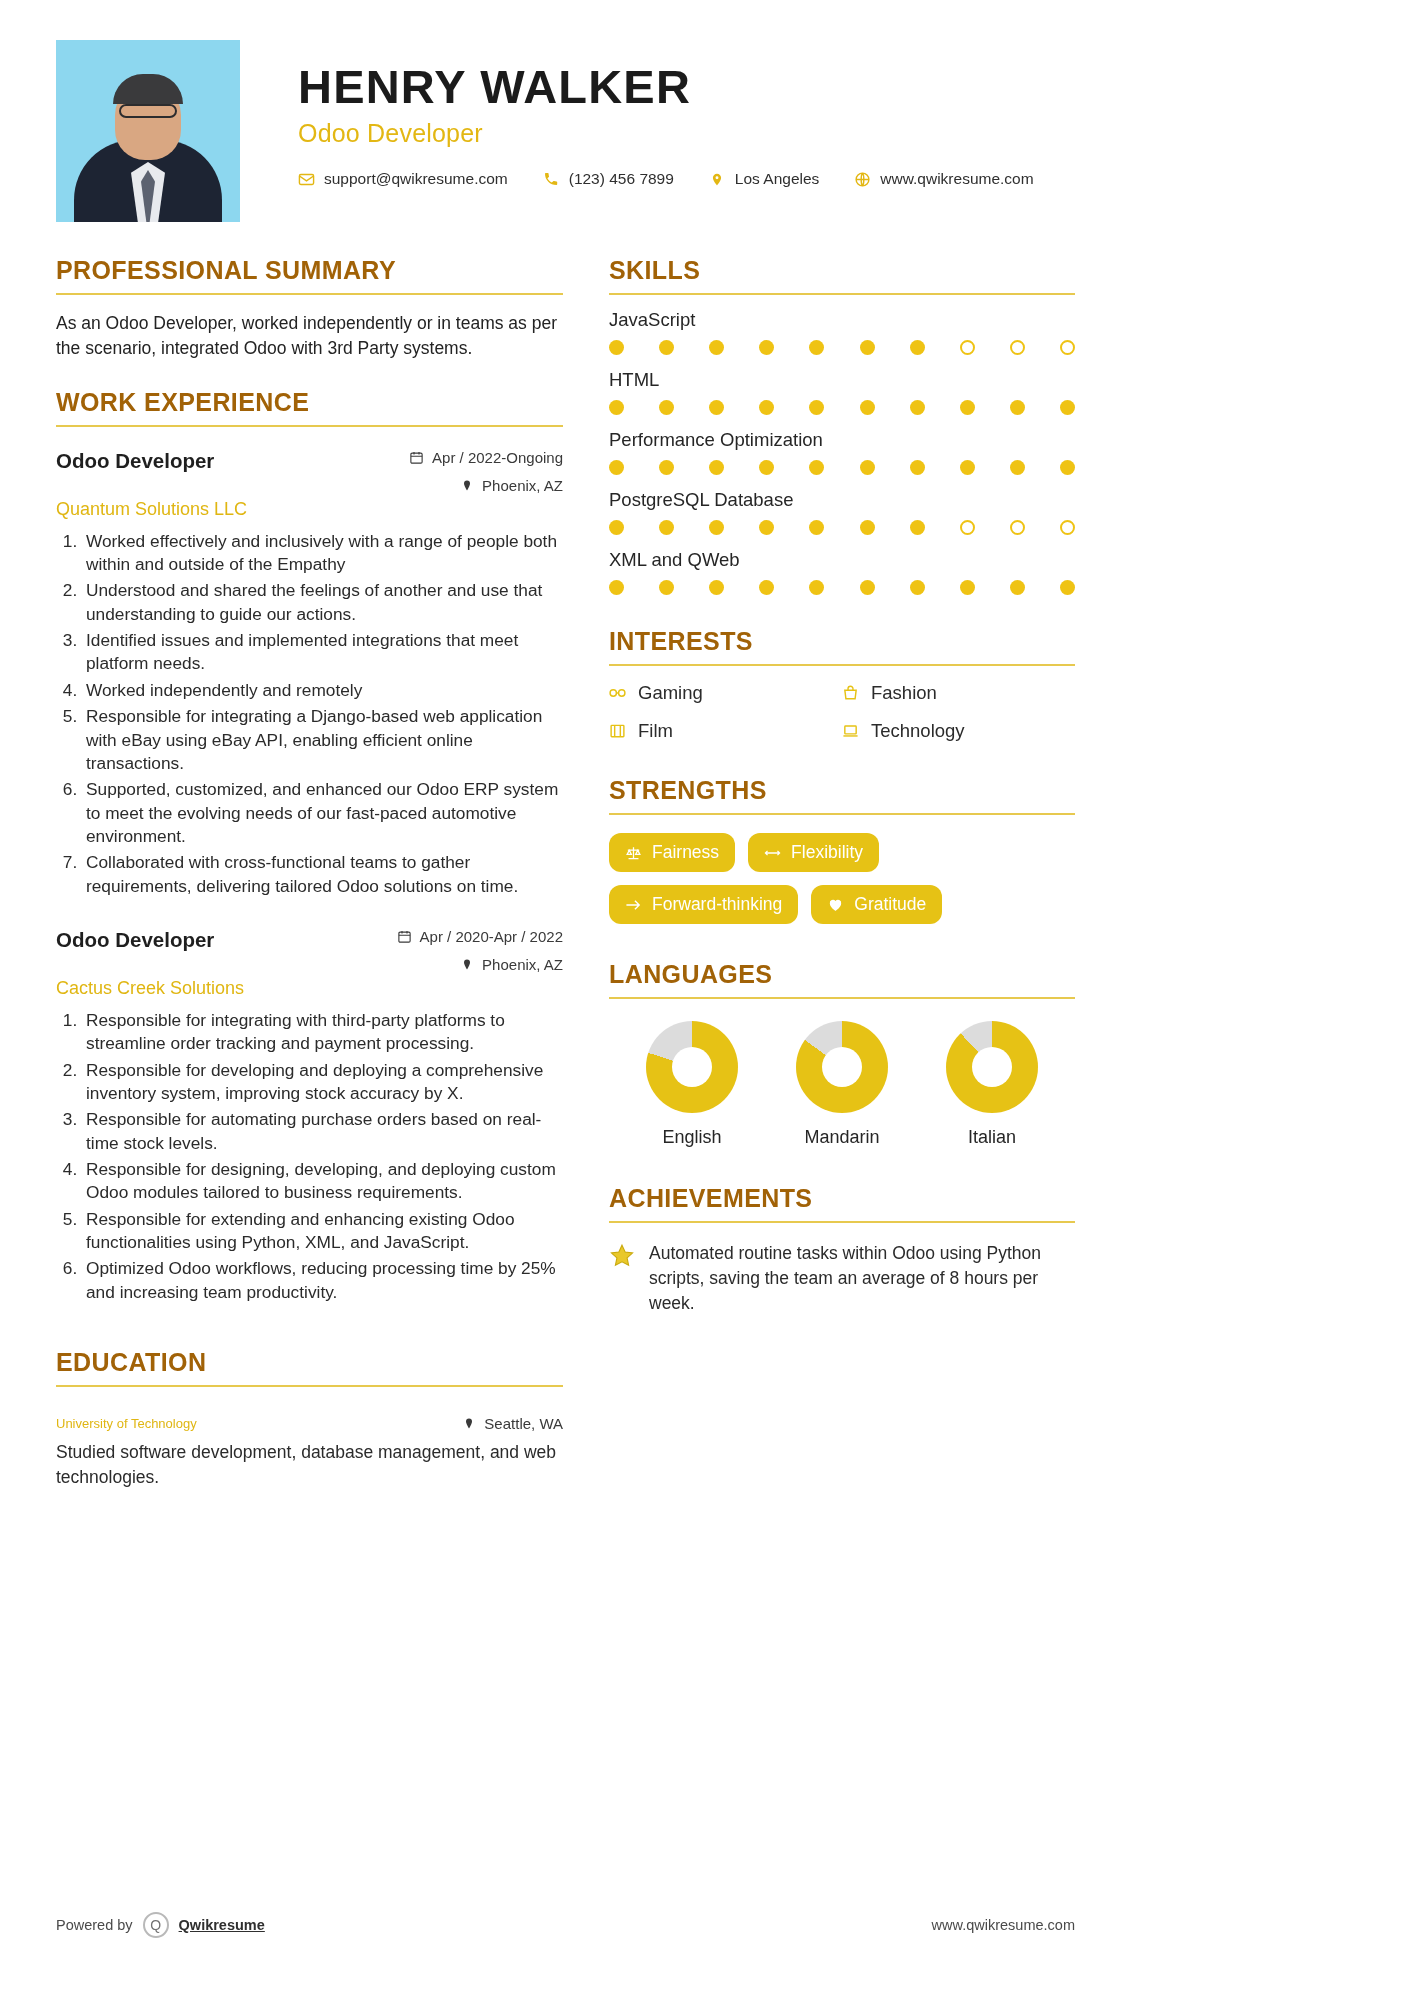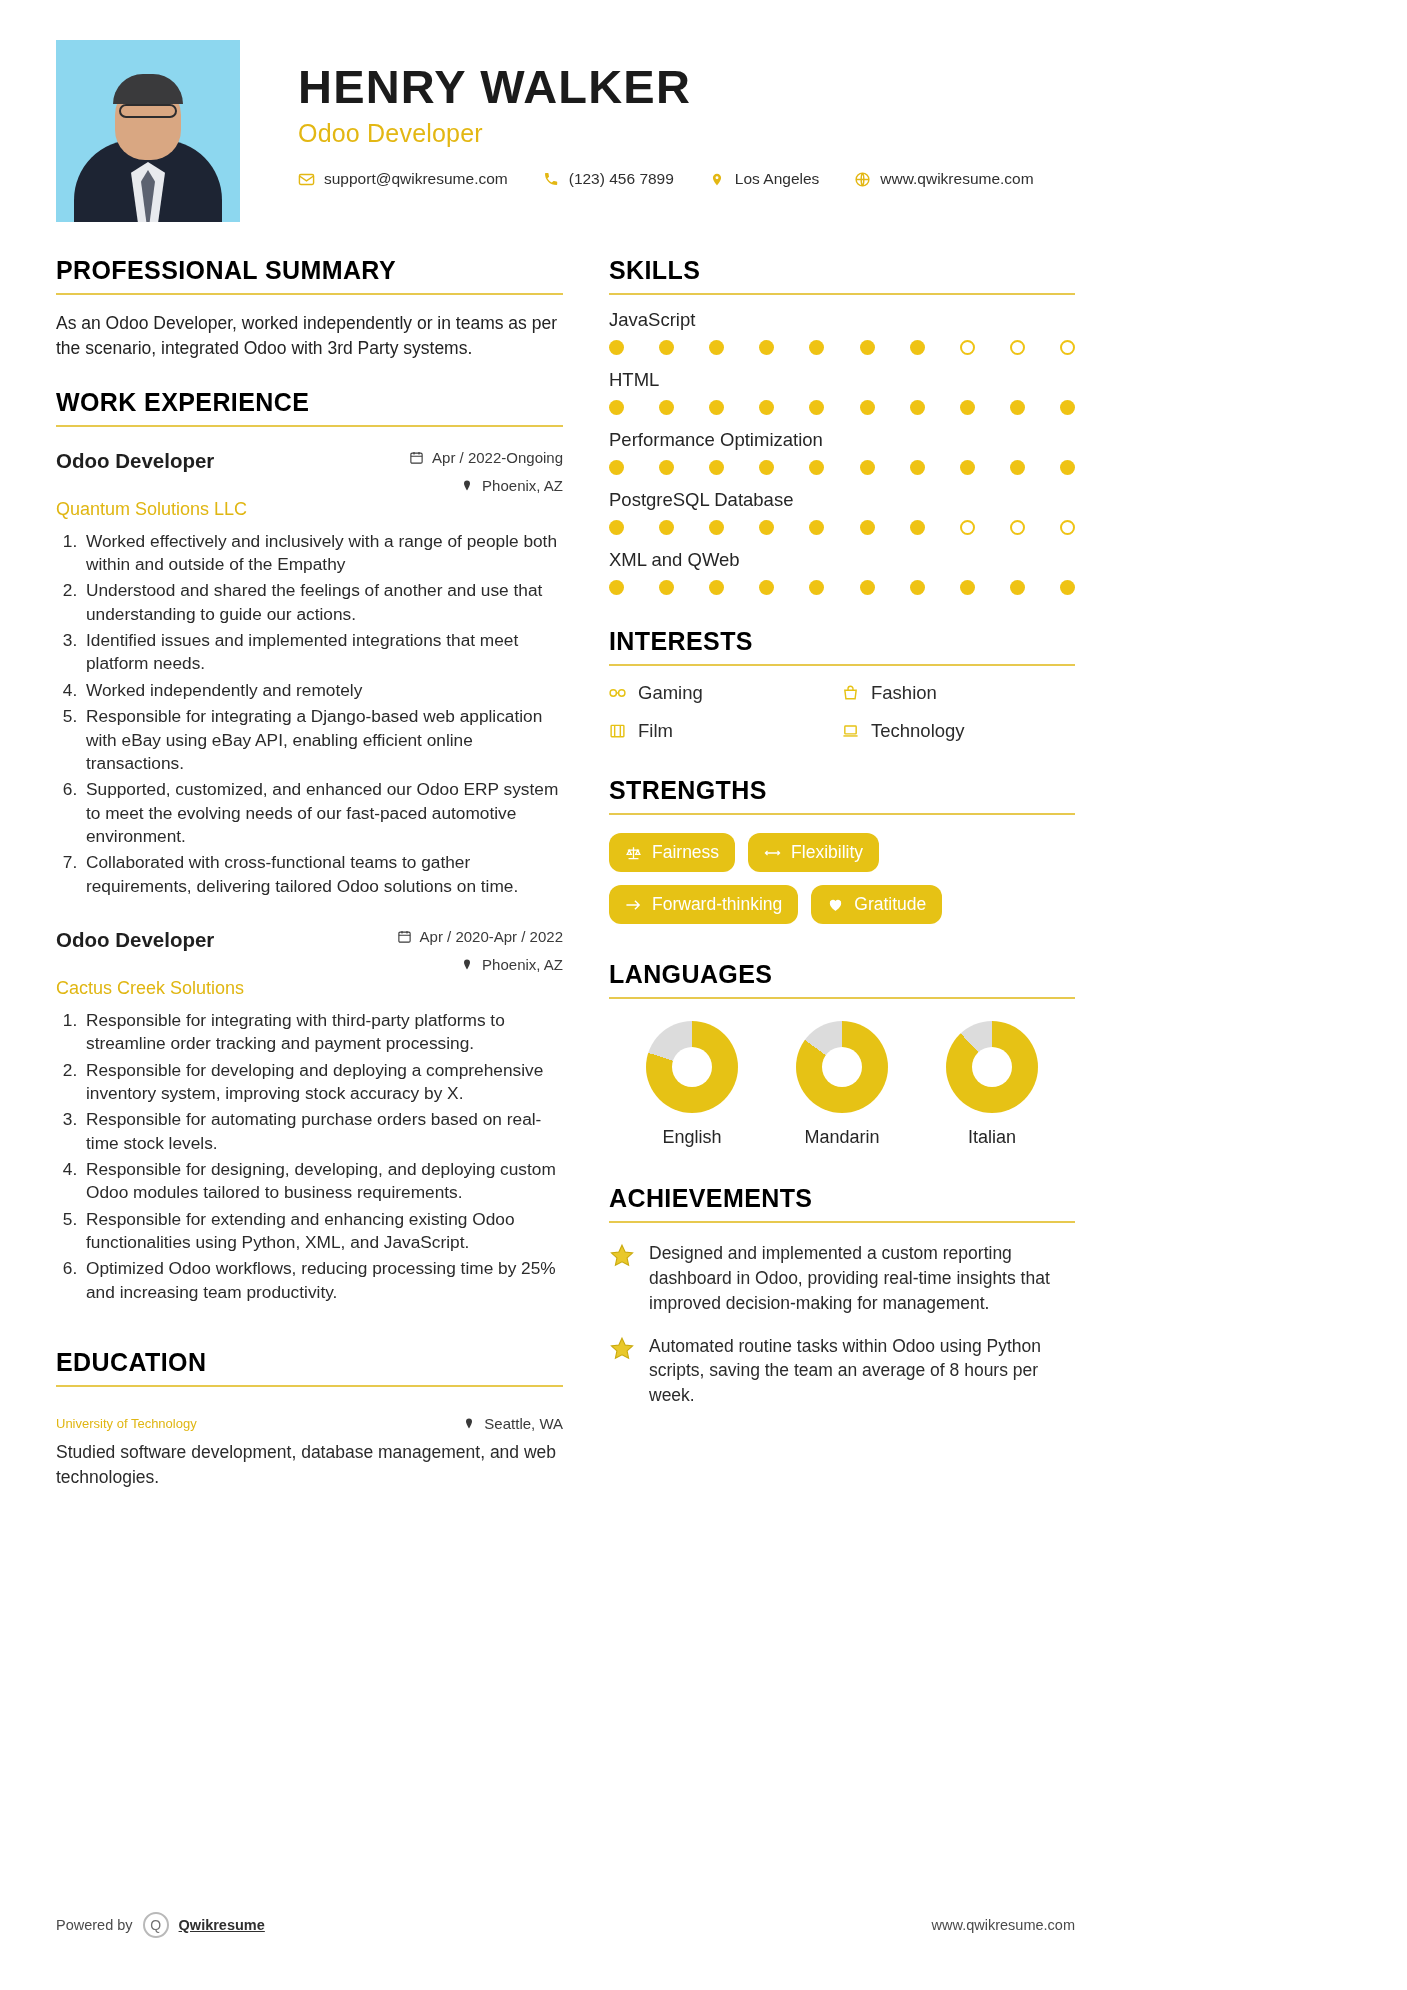--- a/index.html
+++ b/index.html
@@ -64,21 +64,21 @@
   .contact + .contact { margin-left: 8px; }
   .ico { color: #e3b713; display: inline-flex; align-items: center; justify-content: center; width: 17px; height: 17px; }
   .ico svg { display: block; }
 
   
   .cols { display: flex; gap: 0; margin-top: 24px; }
   .left { width: 735px; padding-right: 46px; }
   .right { width: 520px; }
 
   .sec-title {
-    font-size: 25px; font-weight: 700; color: #000000; letter-spacing: .4px;
+    font-size: 25px; font-weight: 700; color: #a16207; letter-spacing: .4px;
   }
   .sec-rule { height: 2px; background: #e7c94f; margin-top: 8px; }
   .sec { margin-bottom: 6px; }
 
   .summary { font-size: 17.5px; line-height: 1.45; margin-top: 16px; color: #232323; }
 
   .job { margin-top: 22px; }
   .job-top { display: flex; justify-content: space-between; align-items: flex-start; }
   .job-title { font-size: 20.5px; font-weight: 700; color: #1f1f1f; }
   .job-meta { text-align: right; font-size: 15px; color: #3a3a3a; }
@@ -498,28 +498,20 @@
 
       <div class="sec" style="margin-top:36px">
         <div class="sec-title">ACHIEVEMENTS</div>
         <div class="sec-rule"></div>
         <div class="ach">
           <span class="star">
             <svg width="26" height="26" viewBox="0 0 24 24" fill="#e9c82b" stroke="#c9a90d" stroke-width="1">
                 <path d="M12 2l2.9 6.3 6.9.8-5.1 4.7 1.4 6.8L12 17.3 5.9 20.6l1.4-6.8L2.2 9.1l6.9-.8L12 2z"></path>
               </svg>
           </span>
-          <div class="ach-text">Designed and implemented a custom reporting dashboard in Odoo, providing real-time insights that improved decision-making for management.</div>
-        </div>
-        <div class="ach">
-          <span class="star">
-            <svg width="26" height="26" viewBox="0 0 24 24" fill="#e9c82b" stroke="#c9a90d" stroke-width="1">
-                <path d="M12 2l2.9 6.3 6.9.8-5.1 4.7 1.4 6.8L12 17.3 5.9 20.6l1.4-6.8L2.2 9.1l6.9-.8L12 2z"></path>
-              </svg>
-          </span>
           <div class="ach-text">Automated routine tasks within Odoo using Python scripts, saving the team an average of 8 hours per week.</div>
         </div>
       </div>
     </div>
   </div>
 
   <div class="footer">
     <div class="powered">
       <span>Powered by</span>
       <span class="qlogo">Q</span>

